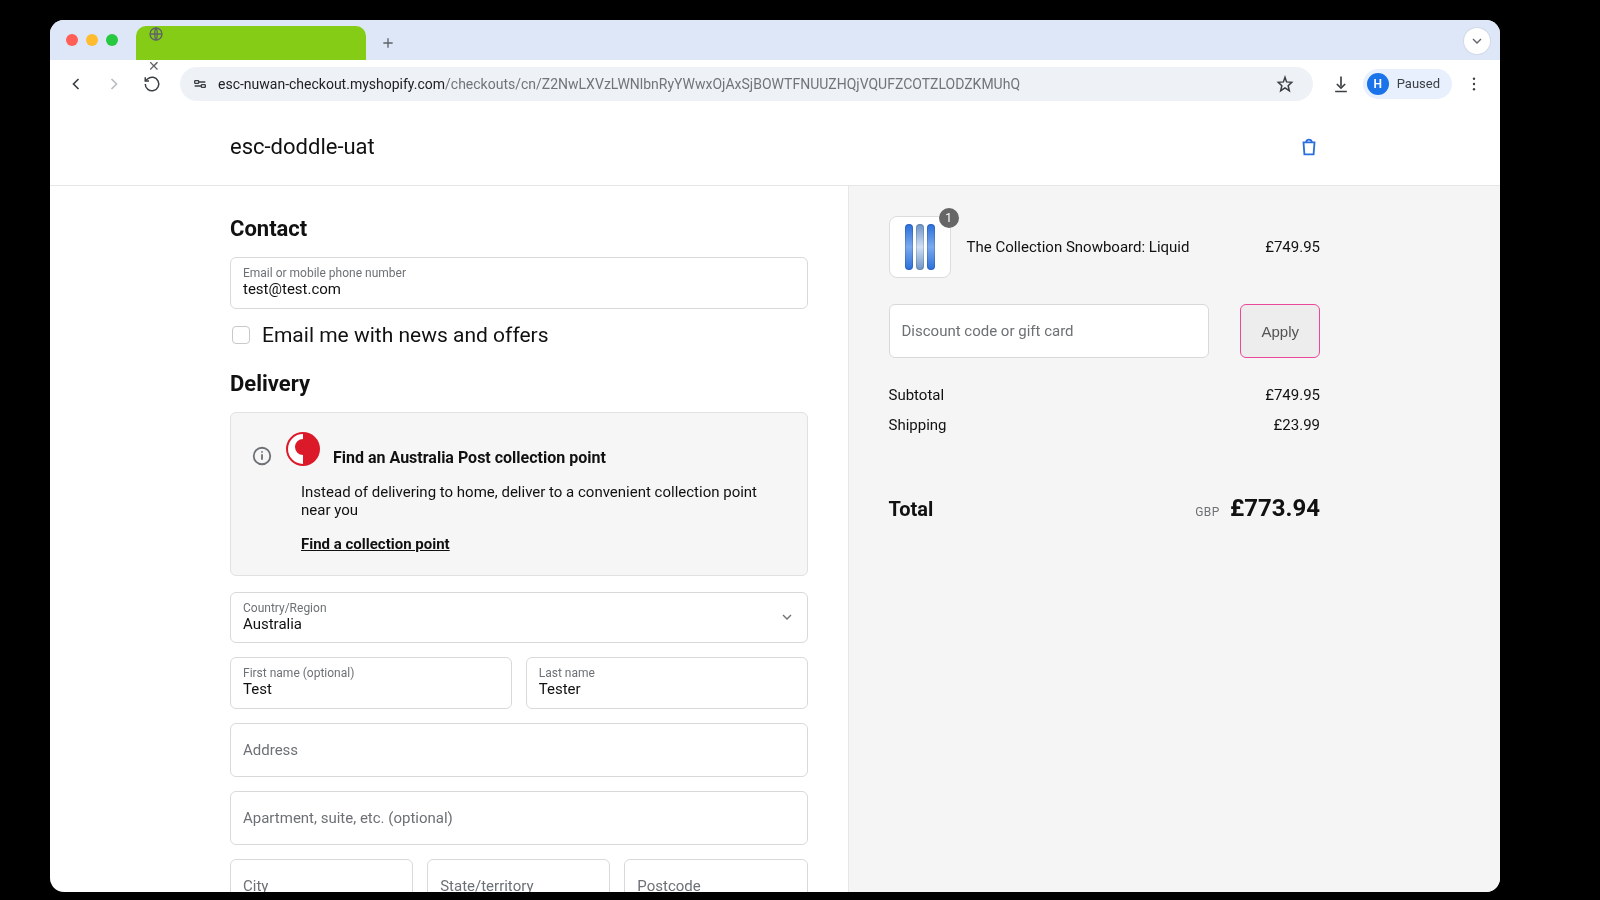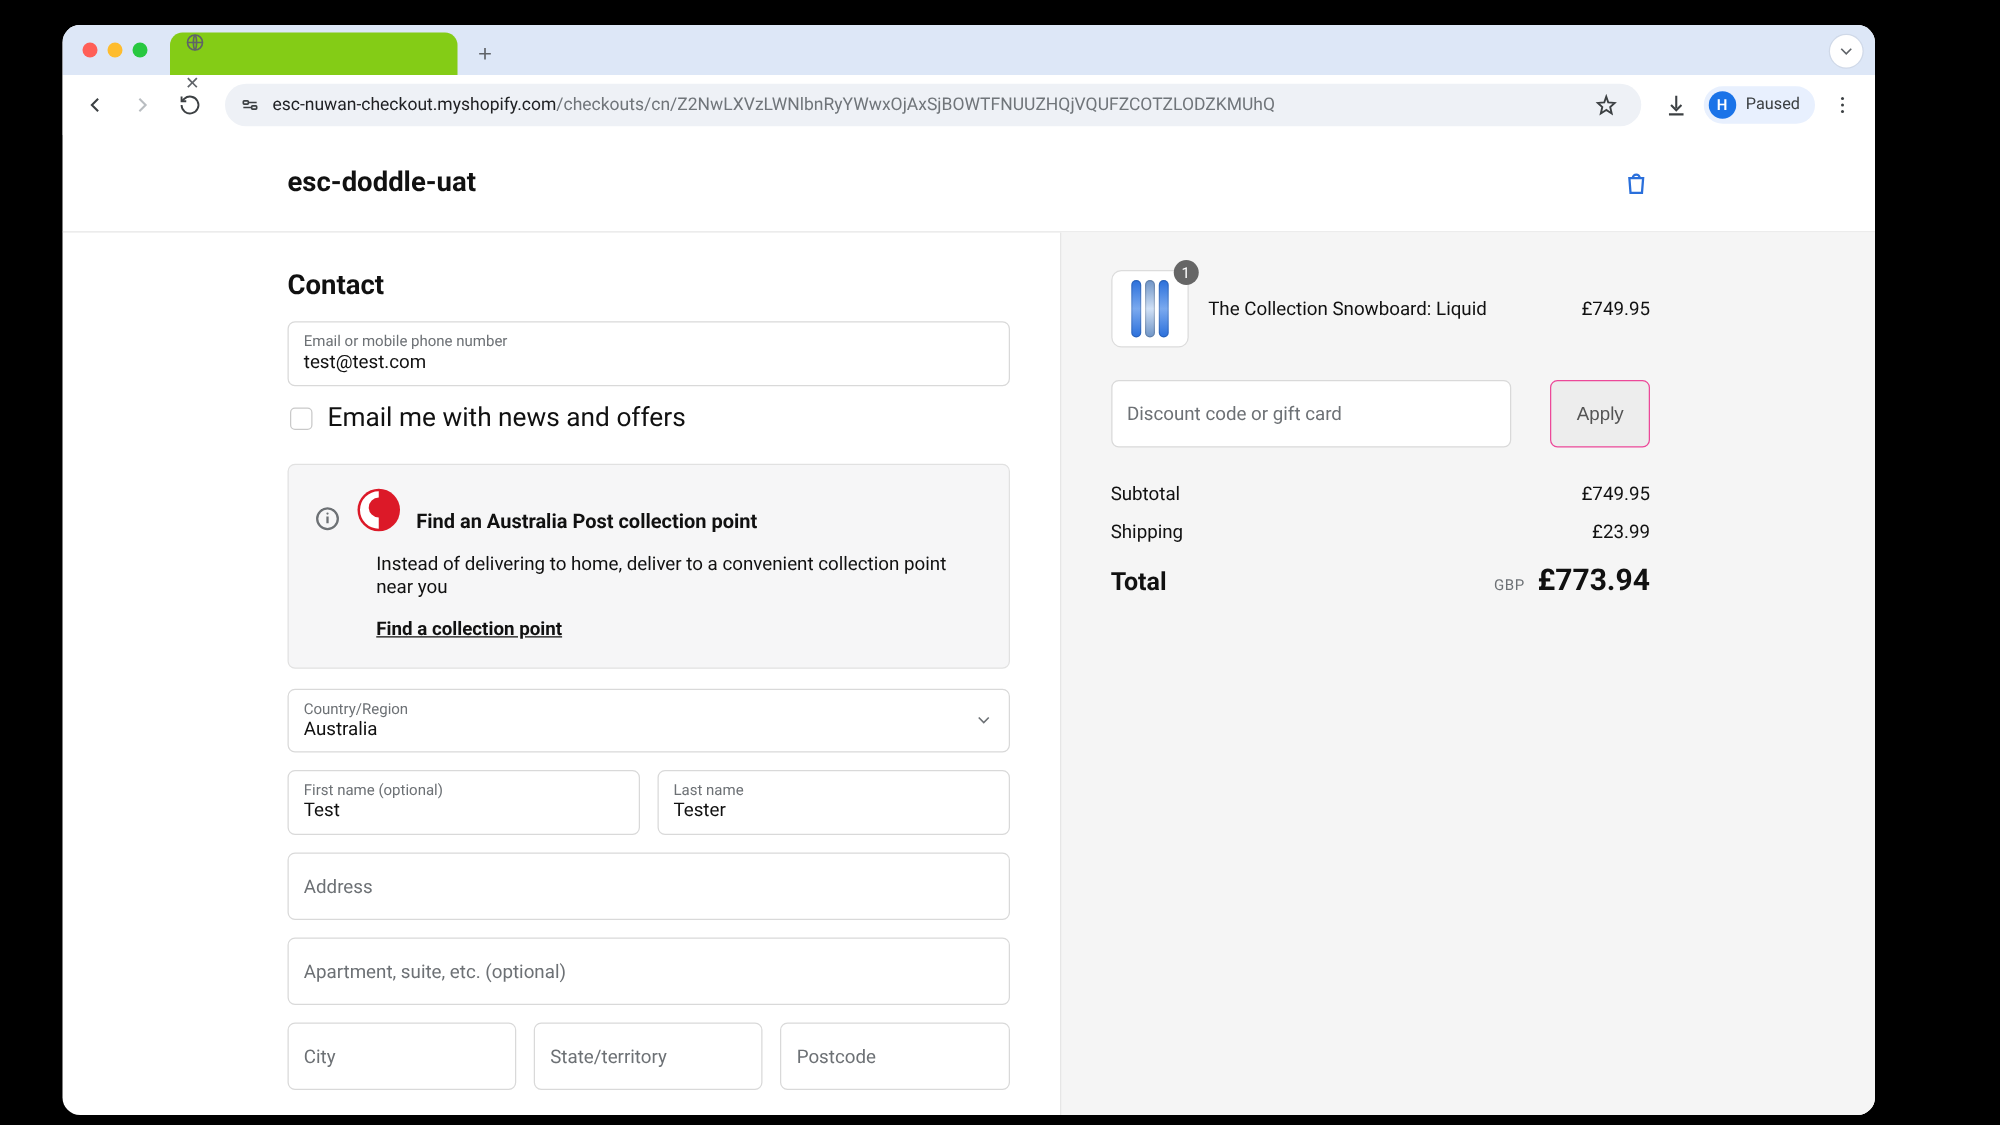--- a/index.html
+++ b/index.html
@@ -29,21 +29,21 @@
   .omnibox .site-chip{ color:#3c4043; }
   .omnibox .url { font-size:14px; color:#202124; white-space:nowrap; overflow:hidden; text-overflow:ellipsis; flex:1;}
   .omnibox .url .muted{ color:#70757a; }
   .profile { display:flex; align-items:center; gap:8px; background:#e8f0fe; border-radius:18px; padding:4px 12px 4px 4px; color:#1a73e8; }
   .profile .avatar{ width:22px; height:22px; border-radius:50%; background:#1a73e8; color:#fff; font-size:12px; display:flex; align-items:center; justify-content:center; font-weight:600; }
   .profile .label{ font-size:13px; color:#3c4043; }
 
   
   .page { height: calc(100% - 88px); overflow:hidden; }
   .header { height:78px; display:flex; align-items:center; justify-content:space-between; padding:0 180px 0 180px; border-bottom:1px solid #e6e6e6; }
-  .store-title{ font-weight:700; font-size:22px; color:#111; }
+  .store-title{ font-weight:400; font-size:22px; color:#111; }
   .bag{ width:22px; height:22px; color:#2a6fdb; }
 
   .split { display:flex; height: calc(100% - 78px); }
   .left { width:55%; padding:30px 40px 0 180px; overflow:hidden; }
   .right { width:45%; background:#f5f5f5; border-left:1px solid #e6e6e6; padding:30px 180px 0 40px; }
 
   h2.section { font-size:22px; font-weight:700; margin-bottom:16px; color:#111; }
 
   .field { border:1px solid #d9d9d9; border-radius:6px; padding:8px 12px 8px 12px; background:#fff; }
   .field .flabel{ font-size:12px; color:#6d7175; }
@@ -84,21 +84,21 @@
   .item-price{ font-size:15px; color:#111; }
 
   .discount-row{ display:flex; gap:31px; margin-top:26px; }
   .discount-row .field{ flex:1; }
   .apply-btn{ background:#ededed; color:#545454; border:1px solid #ec4899; border-radius:6px; padding:0 20px; font-size:15px; }
 
   .totals{ margin-top:22px; font-size:15px; color:#111; }
   .totals .trow{ display:flex; justify-content:space-between; padding:6px 0; }
   .totals .total{ align-items:baseline; padding-top:10px;}
   .totals .total .left-l{ font-size:20px; font-weight:700; }
-  .totals .total .rightwrap{ display:flex; align-items:baseline; gap:10px;}
+  .totals .total .rightwrap{ display:flex; align-items:baseline; gap:10px;margin-top:44px;}
   .totals .total .cur{ font-size:12px; color:#6d7175; letter-spacing:.5px; }
   .totals .total .amt{ font-size:24px; font-weight:700; }
 
   svg{ display:block; }
 </style>
 </head>
 <body>
 <div class="stage">
   <div class="browser">
 
@@ -201,20 +201,21 @@
           <h2 class="section">Contact</h2>
           <div class="field">
             <div class="flabel">Email or mobile phone number</div>
             <div class="fvalue">test@test.com</div>
           </div>
           <div class="check">
             <div class="box"></div>
             <div class="lbl">Email me with news and offers</div>
           </div>
 
+          <h2 class="section">Delivery</h2>
 
           <div class="info-card">
             <div class="info-top">
               <span class="info-icon">
                 <svg viewBox="0 0 24 24" width="22" height="22" fill="none" stroke="currentColor" stroke-width="2">
                     <circle cx="12" cy="12" r="9"></circle>
                     <path d="M12 10v6"></path>
                     <circle cx="12" cy="7.5" r="1" fill="currentColor" stroke="none"></circle>
                   </svg>
               </span>

